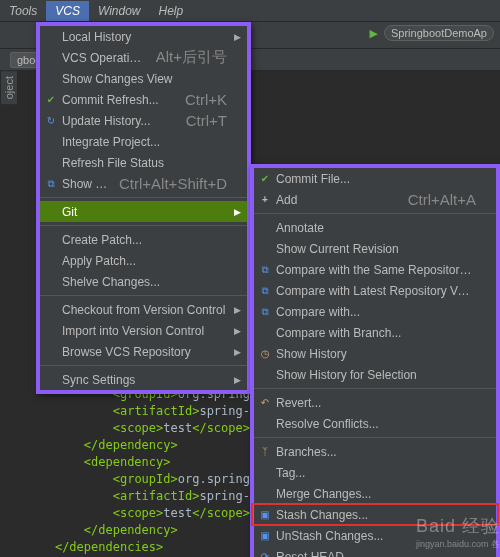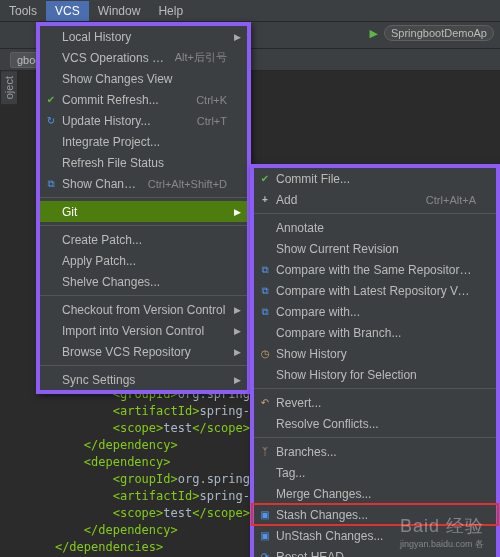--- a/index.html
+++ b/index.html
@@ -17,20 +17,21 @@
     .menubar {
       height: 22px;
       background: #3c3f41;
       display: flex;
       align-items: center;
       border-bottom: 1px solid #282828;
     }
     .menubar-item {
       padding: 3px 9px;
       color: #bbbbbb;
+      font-style: italic;
     }
     .menubar-item.active {
       background: #4b6eaf;
       color: #fff;
     }
     
     .toolbar {
       height: 27px;
       background: #3c3f41;
       border-bottom: 1px solid #282828;
@@ -113,42 +114,42 @@
     .menu.git { left: 250px; top: 164px; width: 250px; }
     .menu-item {
       display: flex;
       align-items: center;
       height: 21px;
       padding: 0 20px 0 22px;
       position: relative;
     }
     .menu-item.hover { background: #4d7c0f; color: #fff; }
     .menu-item .label { flex: 1; white-space: nowrap; overflow: hidden; text-overflow: ellipsis; }
-    .menu-item .shortcut { color: #888; font-size: 11px; margin-left: 10px; }
+    .menu-item .shortcut { color: #888; font-size: 15px; margin-left: 10px; }
     .menu-item .arrow { position: absolute; right: 6px; font-size: 9px; color: #aaa; }
     .menu-item.hover .arrow { color: #fff; }
     .menu-item .icon { position: absolute; left: 4px; width: 14px; text-align: center; font-size: 10px; }
     .menu-sep { height: 1px; background: #555; margin: 3px 0; }
     .commit-icon { color: #62b543; }
     .update-icon { color: #5394ec; }
     .history-icon { color: #c9a26d; }
     .plus-icon { color: #bbbbbb; font-size: 13px; font-weight: bold; }
     .compare-icon { color: #5394ec; }
     .revert-icon { color: #c9a26d; }
     .branch-icon { color: #c9a26d; }
     .stash-icon { color: #5394ec; }
     .reset-icon { color: #5394ec; }
     .highlight-box {
       position: absolute;
       border: 2px solid #e03131;
       pointer-events: none;
     }
     .watermark {
       position: absolute;
-      right: 16px;
+      right: 0;
       bottom: 6px;
       color: rgba(255,255,255,0.35);
       font-size: 18px;
       font-family: Arial;
       letter-spacing: 1px;
     }
     .watermark small { display:block; font-size: 9px; letter-spacing: 0; }
   </style>
 </head>
 <body>

